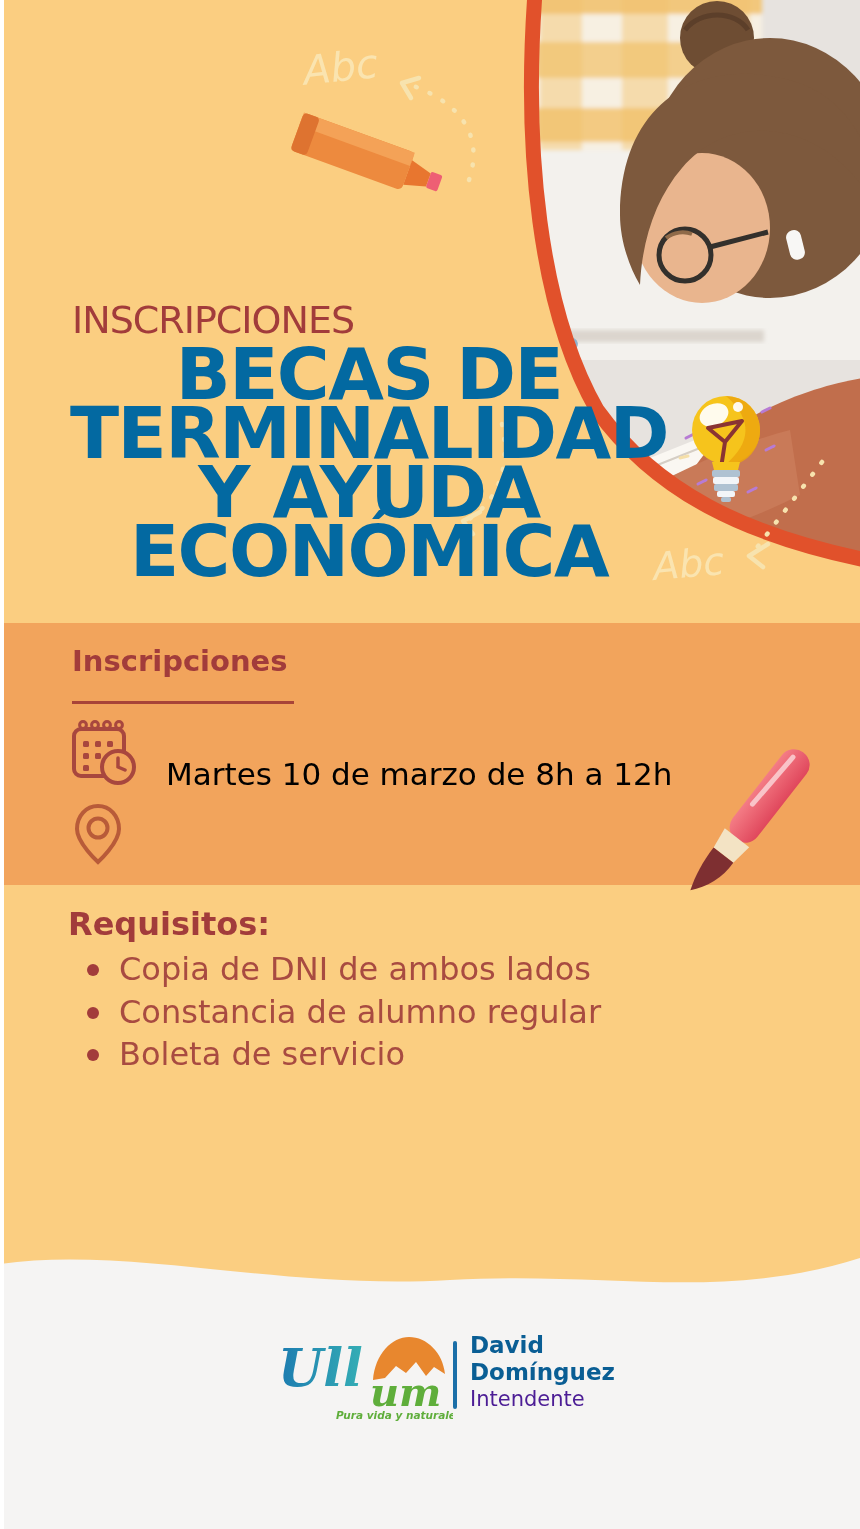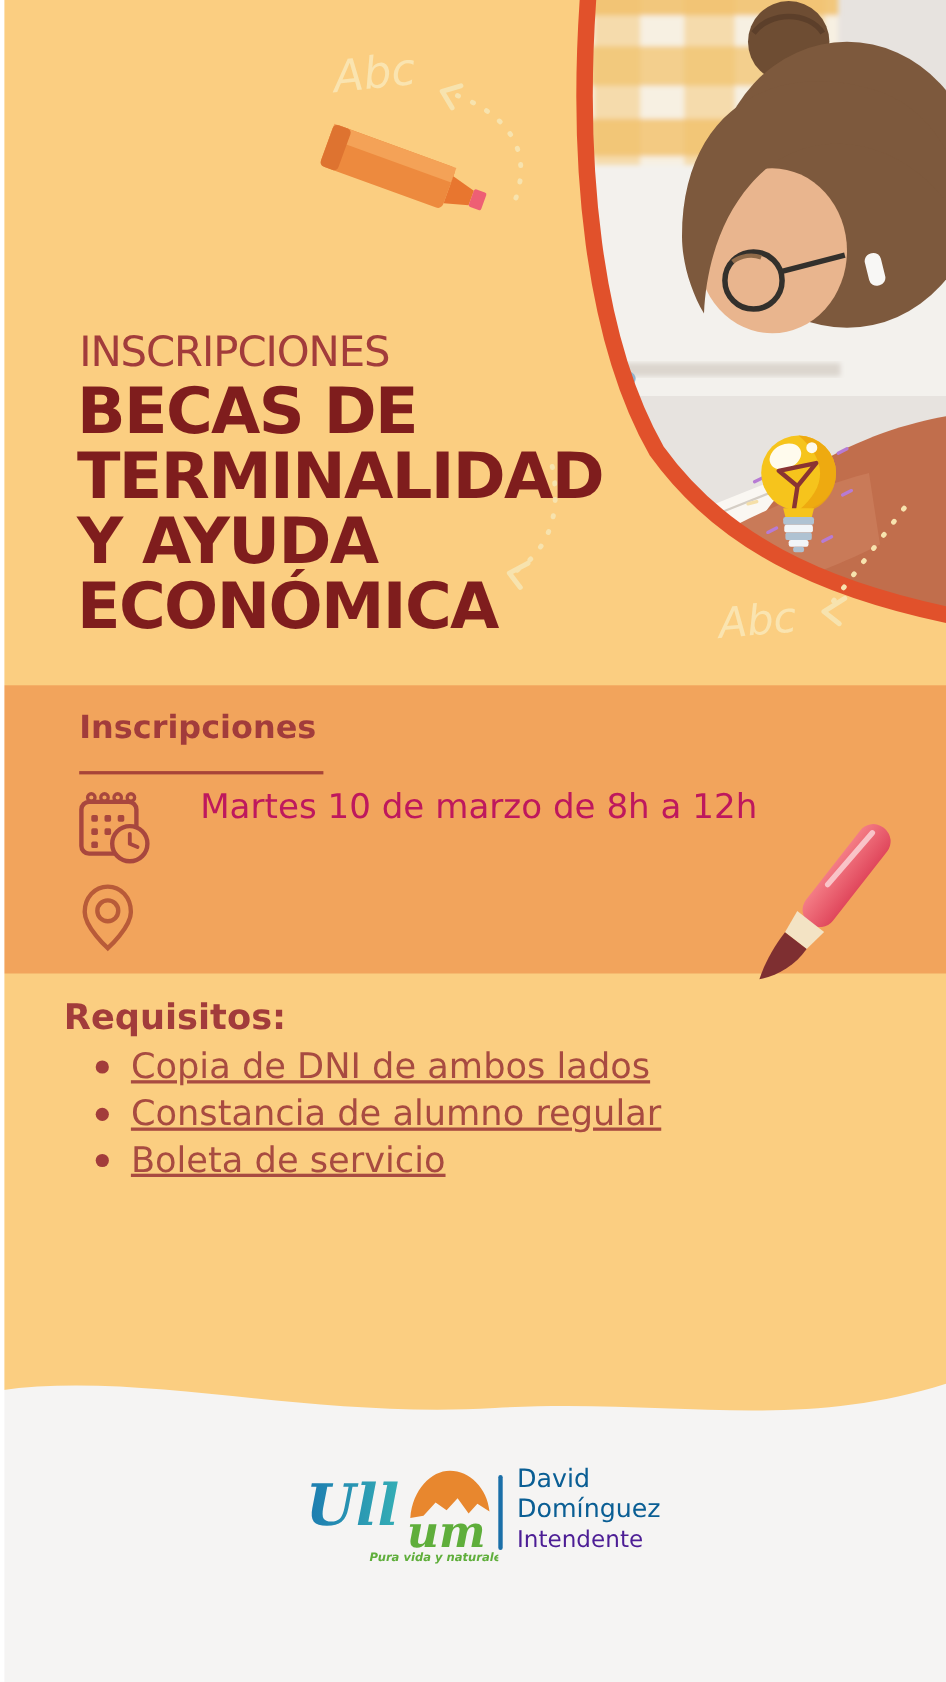--- a/index.html
+++ b/index.html
@@ -5,45 +5,45 @@
   html,body{margin:0;padding:0;background:#ffffff;}
   .poster{position:relative;width:860px;height:1529px;overflow:hidden;
           font-family:"DejaVu Sans",sans-serif;background:#FBCE81;}
   .abs{position:absolute;}
   
   .sec-band{left:0;top:623px;width:860px;height:262px;background:#F2A45C;}
   .sec-wave{left:0;top:1230px;width:860px;height:299px;}
   .edge-left{left:0;top:0;width:4px;height:1529px;background:#ffffff;z-index:40;}
   
   .kicker{left:72px;top:298px;font-size:38px;letter-spacing:-1px;color:#A23C3B;z-index:10;}
-  .title{left:70px;top:345px;font-size:58px;font-weight:bold;line-height:59px;
-         letter-spacing:-1.5px;color:#7f1d1d;z-index:10;}
+  .title{left:70px;top:345px;font-size:72px;font-weight:bold;line-height:59px;
+         letter-spacing:-1.5px;color:#0369a1;z-index:10;text-align:center;}
   
   .band-head{left:72px;top:644px;font-size:29px;font-weight:bold;color:#A23C3B;z-index:10;}
   .band-underline{left:72px;top:701px;width:222px;height:3px;background:#A84438;z-index:10;}
-  .info-row{display:flex;align-items:flex-start;gap:40px;left:66px;color:#be185d;
+  .info-row{display:flex;align-items:flex-end;gap:24px;left:66px;color:#000000;
             font-size:31px;z-index:10;}
   .row-date{top:716px;}
   .row-loc{top:801px;}
   
-  .req-head{left:58px;top:905px;font-size:32px;font-weight:bold;color:#A23C3B;z-index:10;}
+  .req-head{left:68px;top:905px;font-size:32px;font-weight:bold;color:#A23C3B;z-index:10;}
   .req-list{left:75px;top:948px;width:645px;margin:0;padding:0;list-style:none;z-index:10;}
   .req-list li{position:relative;padding-left:44px;font-size:32px;line-height:42.5px;
-               color:#A84B41;text-decoration:underline;}
+               color:#A84B41;}
   .req-list li::before{content:"";position:absolute;left:12px;top:16px;width:12px;height:12px;
                border-radius:50%;background:#A23C3B;}
   
   .abc{font-size:40px;font-style:italic;color:rgba(250,231,181,0.9);z-index:6;}
   .abc-top{left:303px;top:44px;transform:rotate(-6deg);}
   .abc-bottom{left:653px;top:542px;font-size:38px;transform:rotate(-5deg);}
   
   .footer-divider{left:453px;top:1341px;width:4px;height:68px;border-radius:2px;
                   background:#1B6FA8;z-index:10;}
   .footer-name{left:470px;top:1332px;z-index:10;color:#0A5E94;line-height:27px;}
-  .footer-name .fn{font-size:23px;font-weight:normal;}
+  .footer-name .fn{font-size:23px;font-weight:bold;}
   .footer-name .role{font-size:21px;font-weight:normal;color:#4c1d95;}
   svg{display:block;}
   .z4{z-index:4;} .z6{z-index:6;} .z7{z-index:7;}
 </style>
 </head>
 <body>
 
 <div class="poster">
 
   <div class="abs sec-band"></div>

